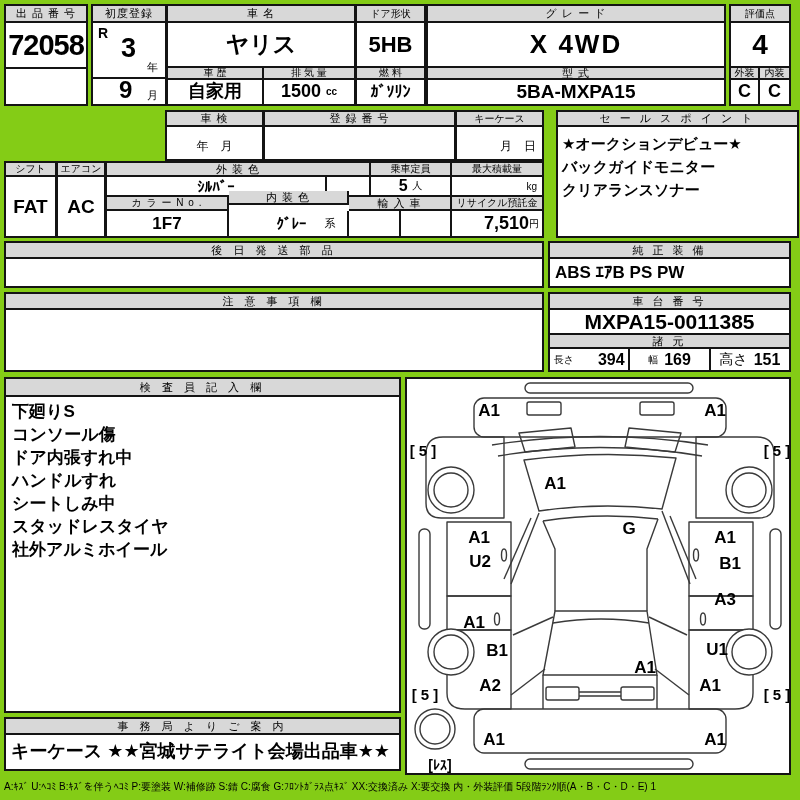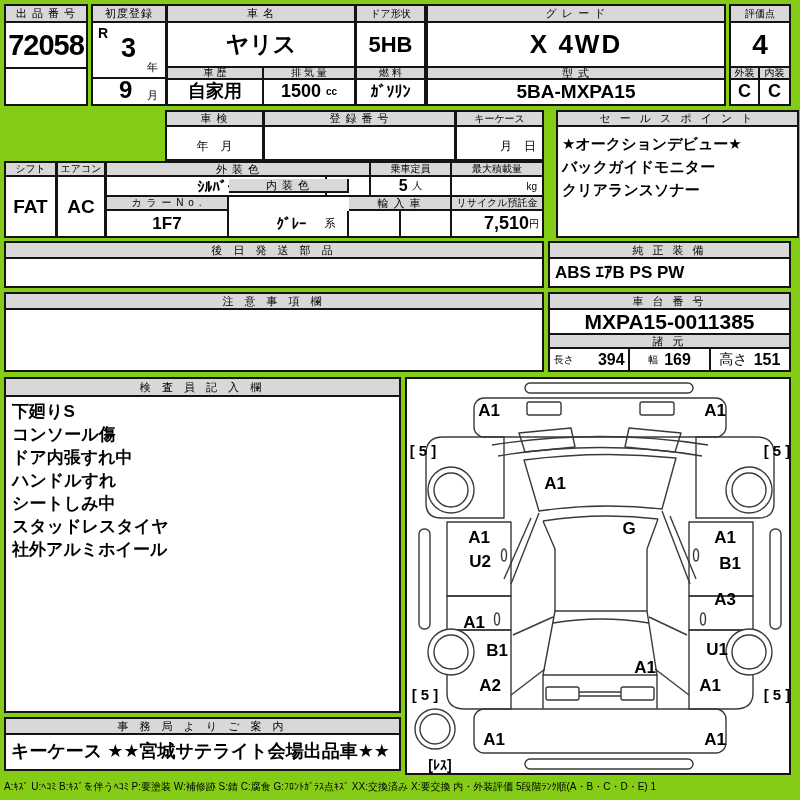--- a/index.html
+++ b/index.html
@@ -127,21 +127,21 @@
     <div class="cell val" style="left:0;top:14px;width:220px;height:20px;font-size:15px;border-right:2px solid #141414;border-bottom:2px solid #141414;">ｼﾙﾊﾞｰ</div>
     <div class="cell" style="left:220px;top:14px;width:44px;height:20px;border-right:2px solid #141414;border-bottom:2px solid #141414;"></div>
     <div class="cell val" style="left:264px;top:14px;width:81px;height:20px;font-size:16px;border-right:2px solid #141414;border-bottom:2px solid #141414;">
       <span>5</span>&nbsp;<span style="font-size:10px;font-weight:normal;">人</span>
     </div>
     <div class="cell val" style="left:345px;top:14px;width:90px;height:20px;font-size:10px;font-weight:normal;justify-content:flex-end;padding-right:5px;border-bottom:2px solid #141414;">
       <span></span><span>kg</span>
     </div>
 
     <div class="cell hd" style="left:0;top:34px;width:122px;height:14px;border-right:2px solid #141414;font-size:10px;">カ ラ ー N o .</div>
-    <div class="cell hd" style="left:122px;top:16px;width:120px;height:14px;border-right:2px solid #141414;">内 装 色</div>
+    <div class="cell hd" style="left:122px;top:28px;width:120px;height:14px;border-right:2px solid #141414;">内 装 色</div>
     <div class="cell hd" style="left:242px;top:34px;width:103px;height:14px;border-right:2px solid #141414;">輸 入 車</div>
     <div class="cell hd sm" style="left:345px;top:34px;width:90px;height:14px;letter-spacing:0;">リサイクル預託金</div>
 
     <div class="cell val" style="left:0;top:48px;width:122px;height:25px;font-size:17px;border-right:2px solid #141414;">1F7</div>
     <div class="cell val" style="left:122px;top:48px;width:120px;height:25px;font-size:15px;border-right:2px solid #141414;padding-left:36px;">
       <span>ｸﾞﾚｰ</span><span style="font-size:11px;font-weight:normal;margin-left:18px;">系</span>
     </div>
     <div class="cell" style="left:242px;top:48px;width:52px;height:25px;border-right:2px solid #141414;"></div>
     <div class="cell" style="left:294px;top:48px;width:51px;height:25px;border-right:2px solid #141414;"></div>
     <div class="cell val" style="left:345px;top:48px;width:90px;height:25px;font-size:18px;justify-content:flex-end;padding-right:3px;">

